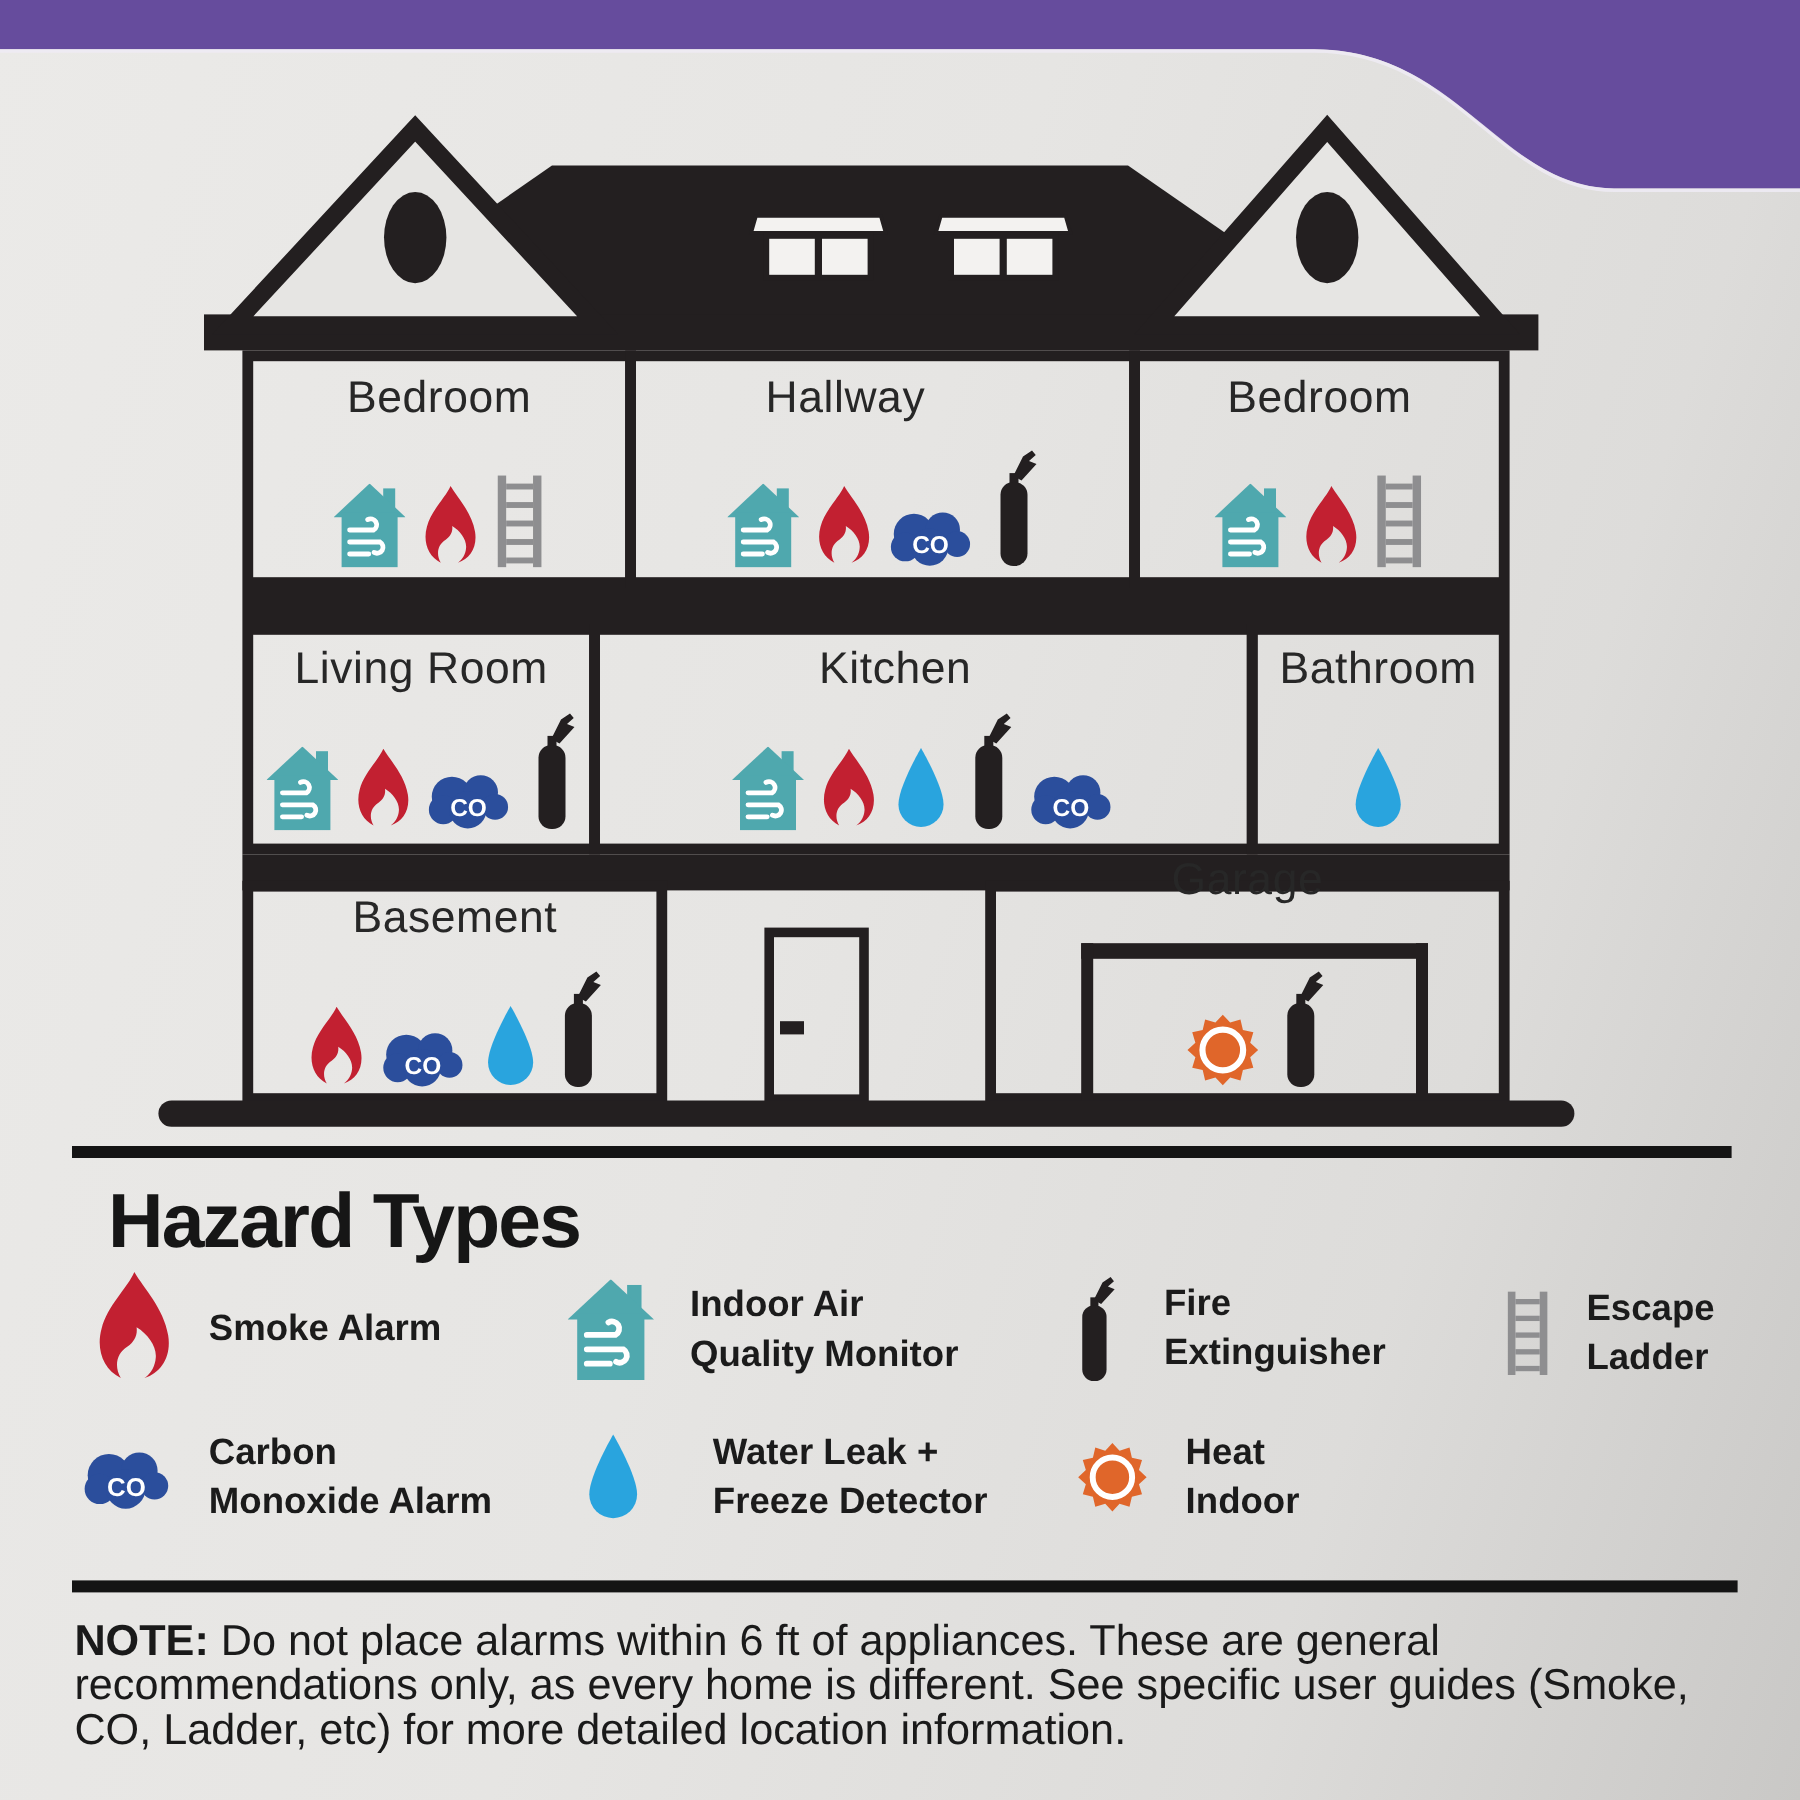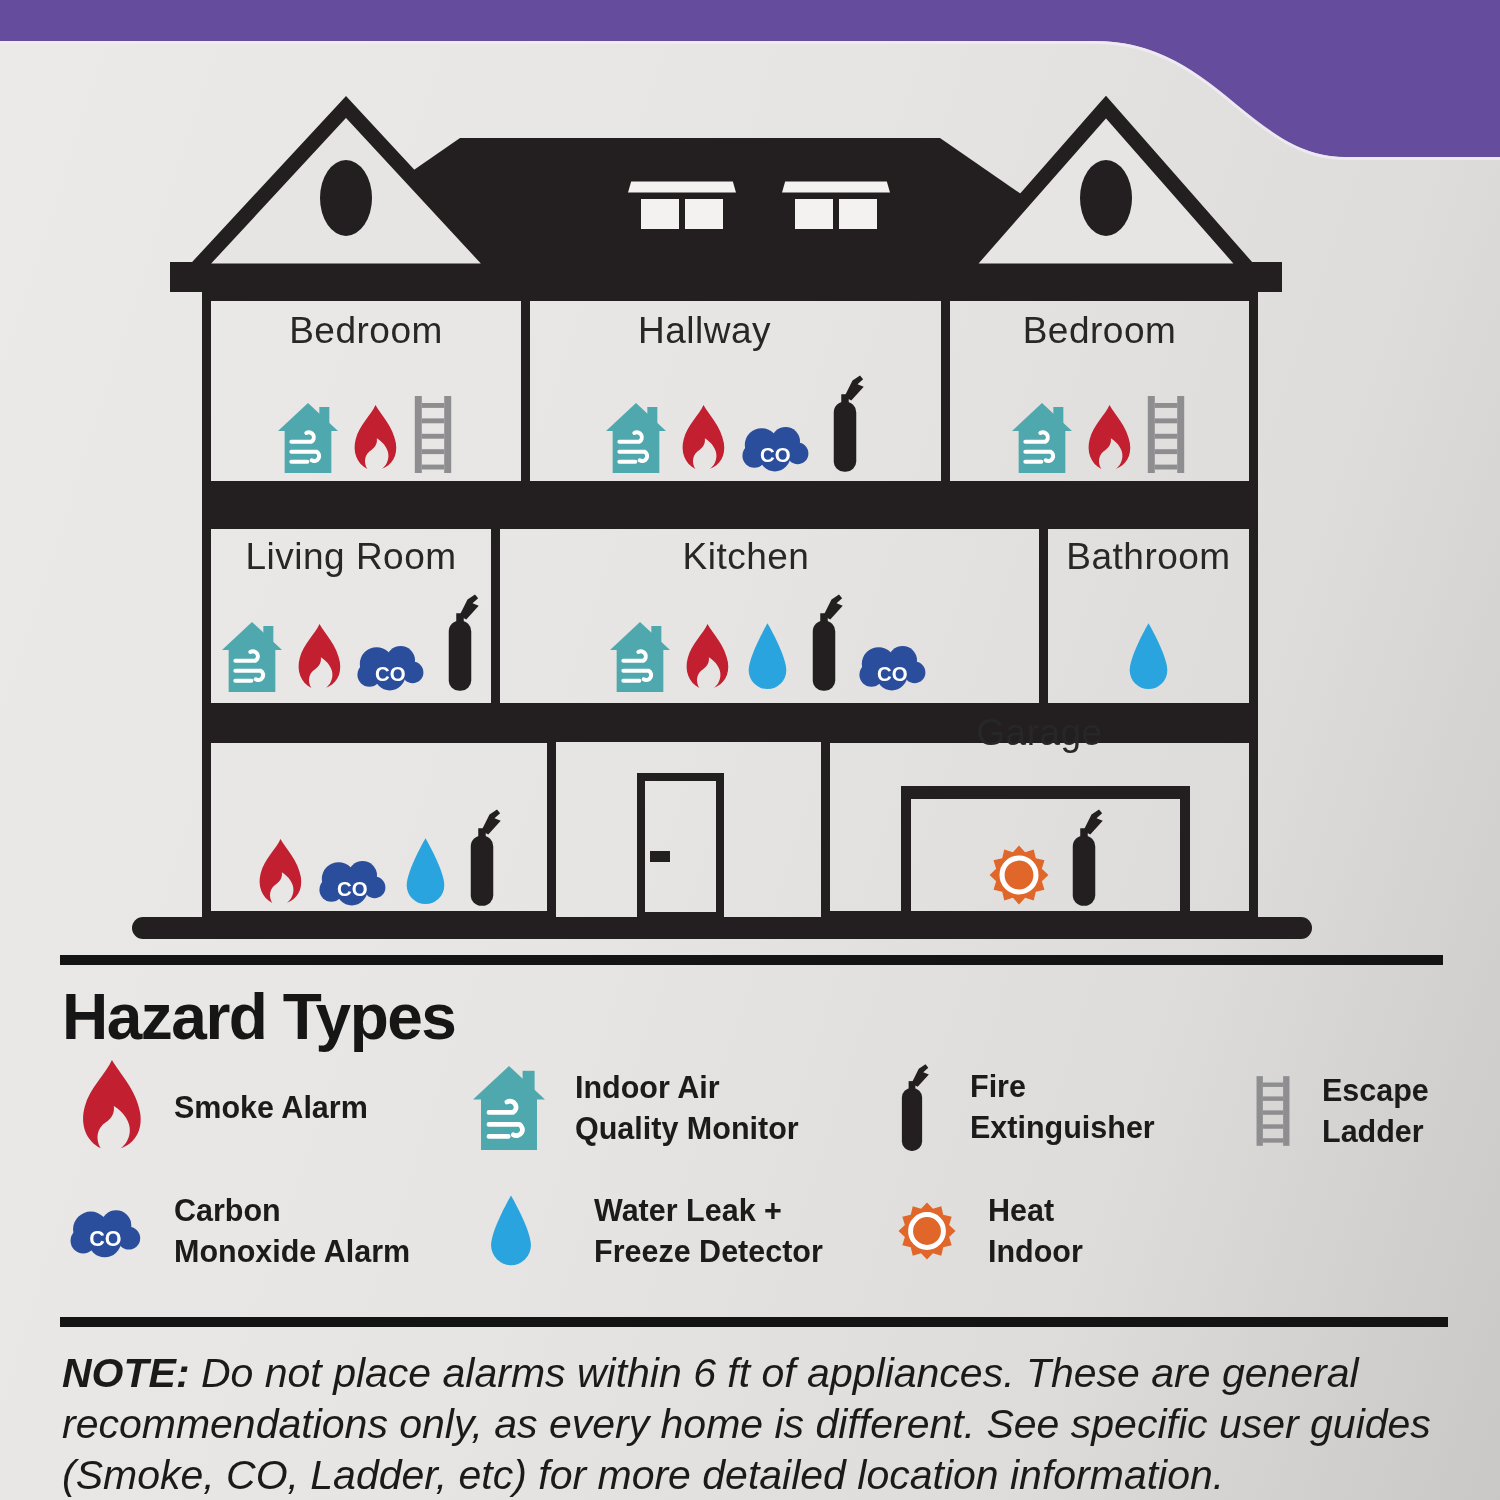--- a/index.html
+++ b/index.html
@@ -21,25 +21,25 @@
   .i-ext{width:40px;height:100px;}
   .i-drop{width:47px;height:69.8px;}
   .i-sun{width:64px;height:64px;}
   .door{position:absolute;border:8px solid #231F20;box-sizing:border-box;background:transparent;}
   .door-handle{position:absolute;background:#231F20;}
   .garage-frame{position:absolute;border-top:13px solid #231F20;border-left:10px solid #231F20;
     border-right:10px solid #231F20;box-sizing:border-box;background:transparent;}
   .ground{position:absolute;background:#231F20;border-radius:11px;}
   .divider{position:absolute;background:#141414;}
   
-  .legend-title{position:absolute;font-size:64px;font-weight:700;letter-spacing:-1.5px;color:#161616;}
+  .legend-title{position:absolute;font-size:64px;font-weight:700;letter-spacing:-1.5px;color:#161616;margin-left:28px;}
   .leg{position:absolute;display:flex;align-items:center;gap:30px;}
   .leg-label span{display:block;font-weight:700;font-size:30.5px;line-height:41px;color:#1B1B1B;}
   
-  .note{position:absolute;font-style:italic;font-size:41px;line-height:51px;color:#1A1A1A;}
+  .note{position:absolute;font-size:36px;line-height:37px;color:#1A1A1A;}
   .note b{font-weight:700;}
 </style>
 </head>
 <body>
 
 <div id="canvas">
 
   <svg width="0" height="0" style="position:absolute" aria-hidden="true">
     <defs>
       <symbol id="sym-flame" viewBox="0 0 70 100">
@@ -135,20 +135,21 @@
   <div class="door" style="left:637px;top:773px;width:87px;height:147px"></div>
   <div class="door-handle" style="left:650px;top:851px;width:20px;height:11px"></div>
   <div class="garage-frame" style="left:901px;top:786px;width:289px;height:134px"></div>
 
   <div class="room-label" style="left:202px;top:310px;width:328px">Bedroom</div>
   <div class="room-label" style="left:521px;top:310px;width:367px">Hallway</div>
   <div class="room-label" style="left:941px;top:310px;width:317px">Bedroom</div>
   <div class="room-label" style="left:202px;top:536px;width:298px">Living Room</div>
   <div class="room-label" style="left:491px;top:536px;width:510px">Kitchen</div>
   <div class="room-label" style="left:1039px;top:536px;width:219px">Bathroom</div>
+  <div class="room-label" style="left:202px;top:744px;width:354px">Basement</div>
   <div class="room-label" style="left:821px;top:712px;width:437px">Garage</div>
 
   <div class="devrow" style="left:211px;top:395px;width:310px;height:78px">
     <svg class="ic i-iaq">
         <use href="#sym-iaq"></use>
       </svg>
     <svg class="ic i-flame">
         <use href="#sym-flame"></use>
       </svg>
     <svg class="ic i-ladder">

